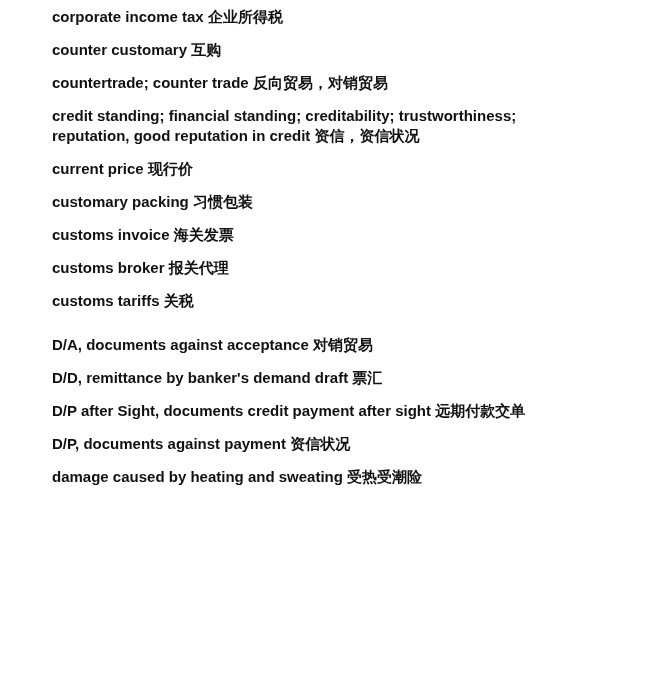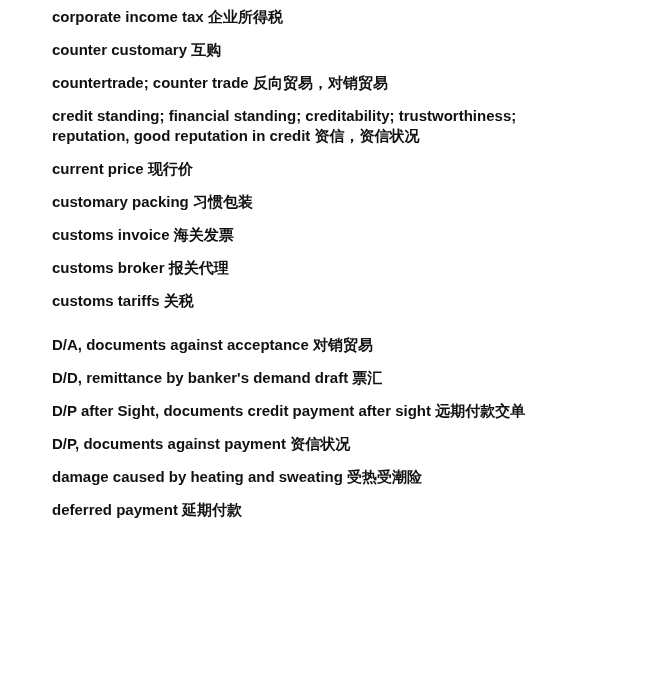--- a/index.html
+++ b/index.html
@@ -53,16 +53,15 @@
         <p class="entry"><span class="term">customs invoice</span> <span class="translation">海关发票</span></p>
         <p class="entry"><span class="term">customs broker</span> <span class="translation">报关代理</span></p>
         <p class="entry"><span class="term">customs tariffs</span> <span class="translation">关税</span></p>
       </div>
       <div class="section">
         <p class="entry"><span class="term">D/A, documents against acceptance</span> <span class="translation">对销贸易</span></p>
         <p class="entry"><span class="term">D/D, remittance by banker's demand draft</span> <span class="translation">票汇</span></p>
         <p class="entry"><span class="term">D/P after Sight, documents credit payment after sight</span> <span class="translation">远期付款交单</span></p>
         <p class="entry"><span class="term">D/P, documents against payment</span> <span class="translation">资信状况</span></p>
         <p class="entry"><span class="term">damage caused by heating and sweating</span> <span class="translation">受热受潮险</span></p>
-        <p class="entry"><span class="term">deferred payment</span> <span class="translation">延期付款</span></p>
       </div>
     </div>
 </div>
 
 </body></html>

